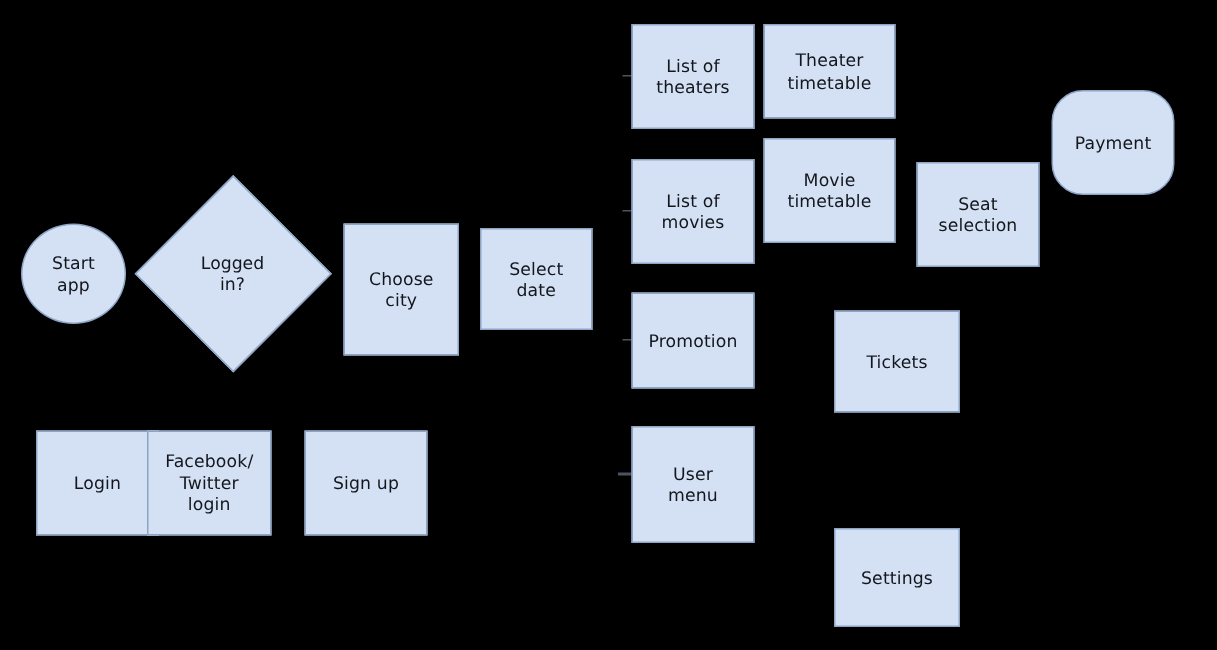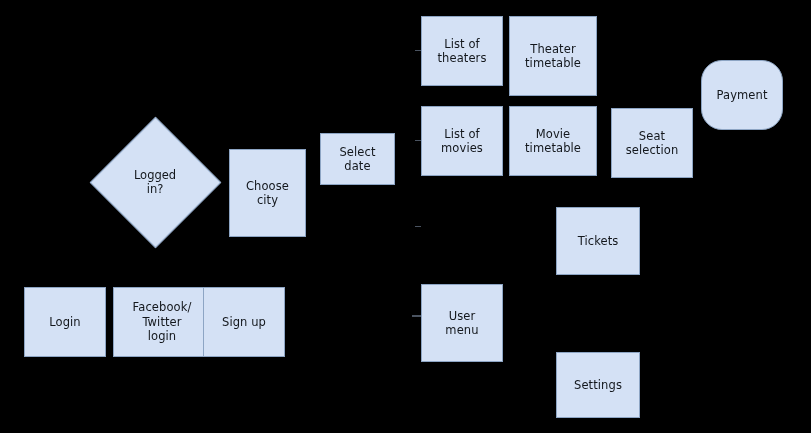--- a/index.html
+++ b/index.html
@@ -68,41 +68,44 @@
   }
 </style>
 </head>
 <body>
 
 <div id="canvas">
     <div class="connector" style="left: 415px; top: 50px; width: 6px; height: 1px;"></div>
     <div class="connector" style="left: 415px; top: 140px; width: 6px; height: 1px;"></div>
     <div class="connector" style="left: 415px; top: 226px; width: 6px; height: 1px;"></div>
     <div class="connector" style="left: 412px; top: 315px; width: 9px; height: 2px;"></div>
+    <div class="node circle" style="left: 14px; top: 149px; width: 70px; height: 67px;">Start
+app</div>
     <div class="diamond-wrap" style="left: 89px; top: 116px; width: 132px; height: 132px;">
       <div class="diamond-shape"></div>
       <div class="diamond-label">Logged
 in?</div>
     </div>
     <div class="node" style="left: 229px; top: 149px; width: 77px; height: 88px;">Choose
 city</div>
-    <div class="node" style="left: 320px; top: 133px; width: 75px; height: 52px;">Select
+    <div class="node" style="left: 320px; top: 152px; width: 75px; height: 68px;">Select
 date</div>
     <div class="node" style="left: 421px; top: 16px; width: 82px; height: 70px;">List of
 theaters</div>
-    <div class="node" style="left: 509px; top: 16px; width: 88px; height: 80px;">Theater
+    <div class="node" style="left: 509px; top: 16px; width: 88px; height: 63px;">Theater
 timetable</div>
     <div class="node" style="left: 421px; top: 106px; width: 82px; height: 70px;">List of
 movies</div>
-    <div class="node" style="left: 509px; top: 106px; width: 88px; height: 70px;">Movie
+    <div class="node" style="left: 509px; top: 92px; width: 88px; height: 70px;">Movie
 timetable</div>
     <div class="node" style="left: 611px; top: 67px; width: 82px; height: 70px; margin-top: 41px;">Seat
 selection</div>
     <div class="node" style="left: 701px; top: 60px; width: 82px; height: 70px; border-radius: 21px;">Payment</div>
+    <div class="node" style="left: 421px; top: 195px; width: 82px; height: 64px;">Promotion</div>
     <div class="node" style="left: 421px; top: 284px; width: 82px; height: 78px;">User menu</div>
     <div class="node" style="left: 556px; top: 352px; width: 84px; height: 66px;">Settings</div>
     <div class="node" style="left: 556px; top: 207px; width: 84px; height: 68px;">Tickets</div>
     <div class="node" style="left: 24px; top: 287px; width: 82px; height: 70px;">Login</div>
-    <div class="node" style="left: 113px; top: 287px; width: 98px; height: 70px;">Facebook/
+    <div class="node" style="left: 98px; top: 287px; width: 83px; height: 70px;">Facebook/
 Twitter
 login</div>
     <div class="node" style="left: 203px; top: 287px; width: 82px; height: 70px;">Sign up</div>
   </div>
 
 </body></html>

